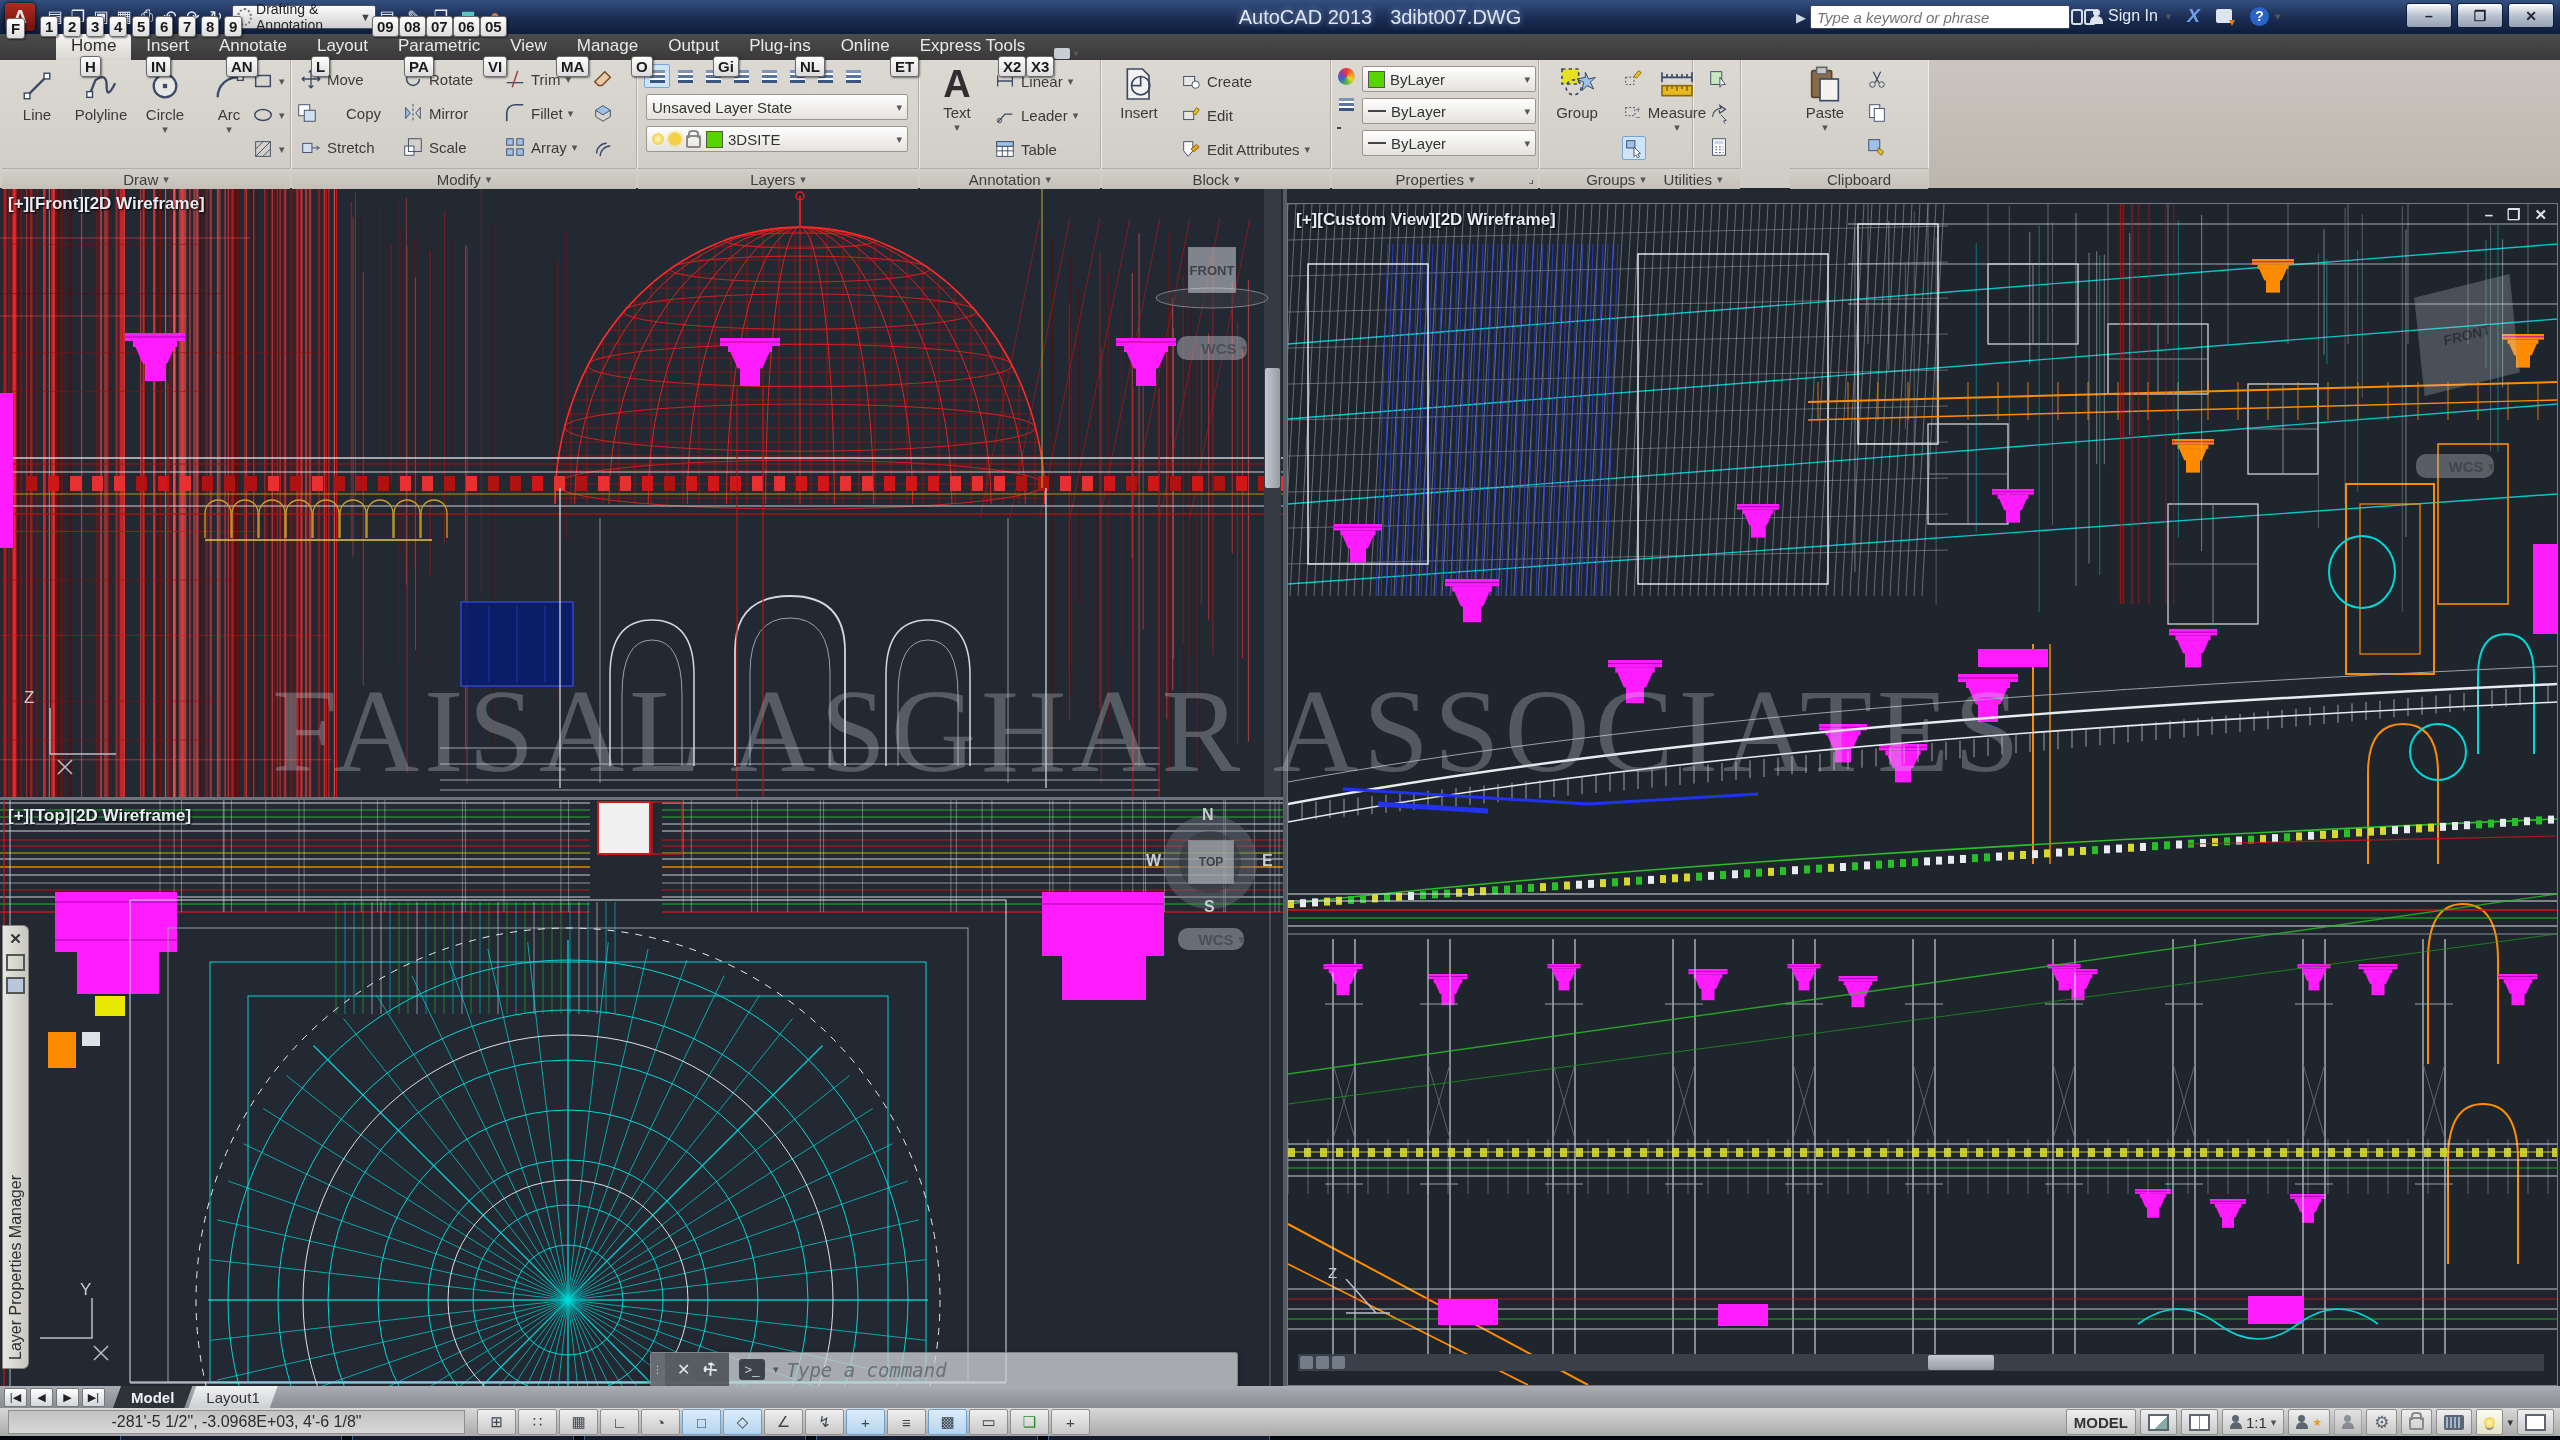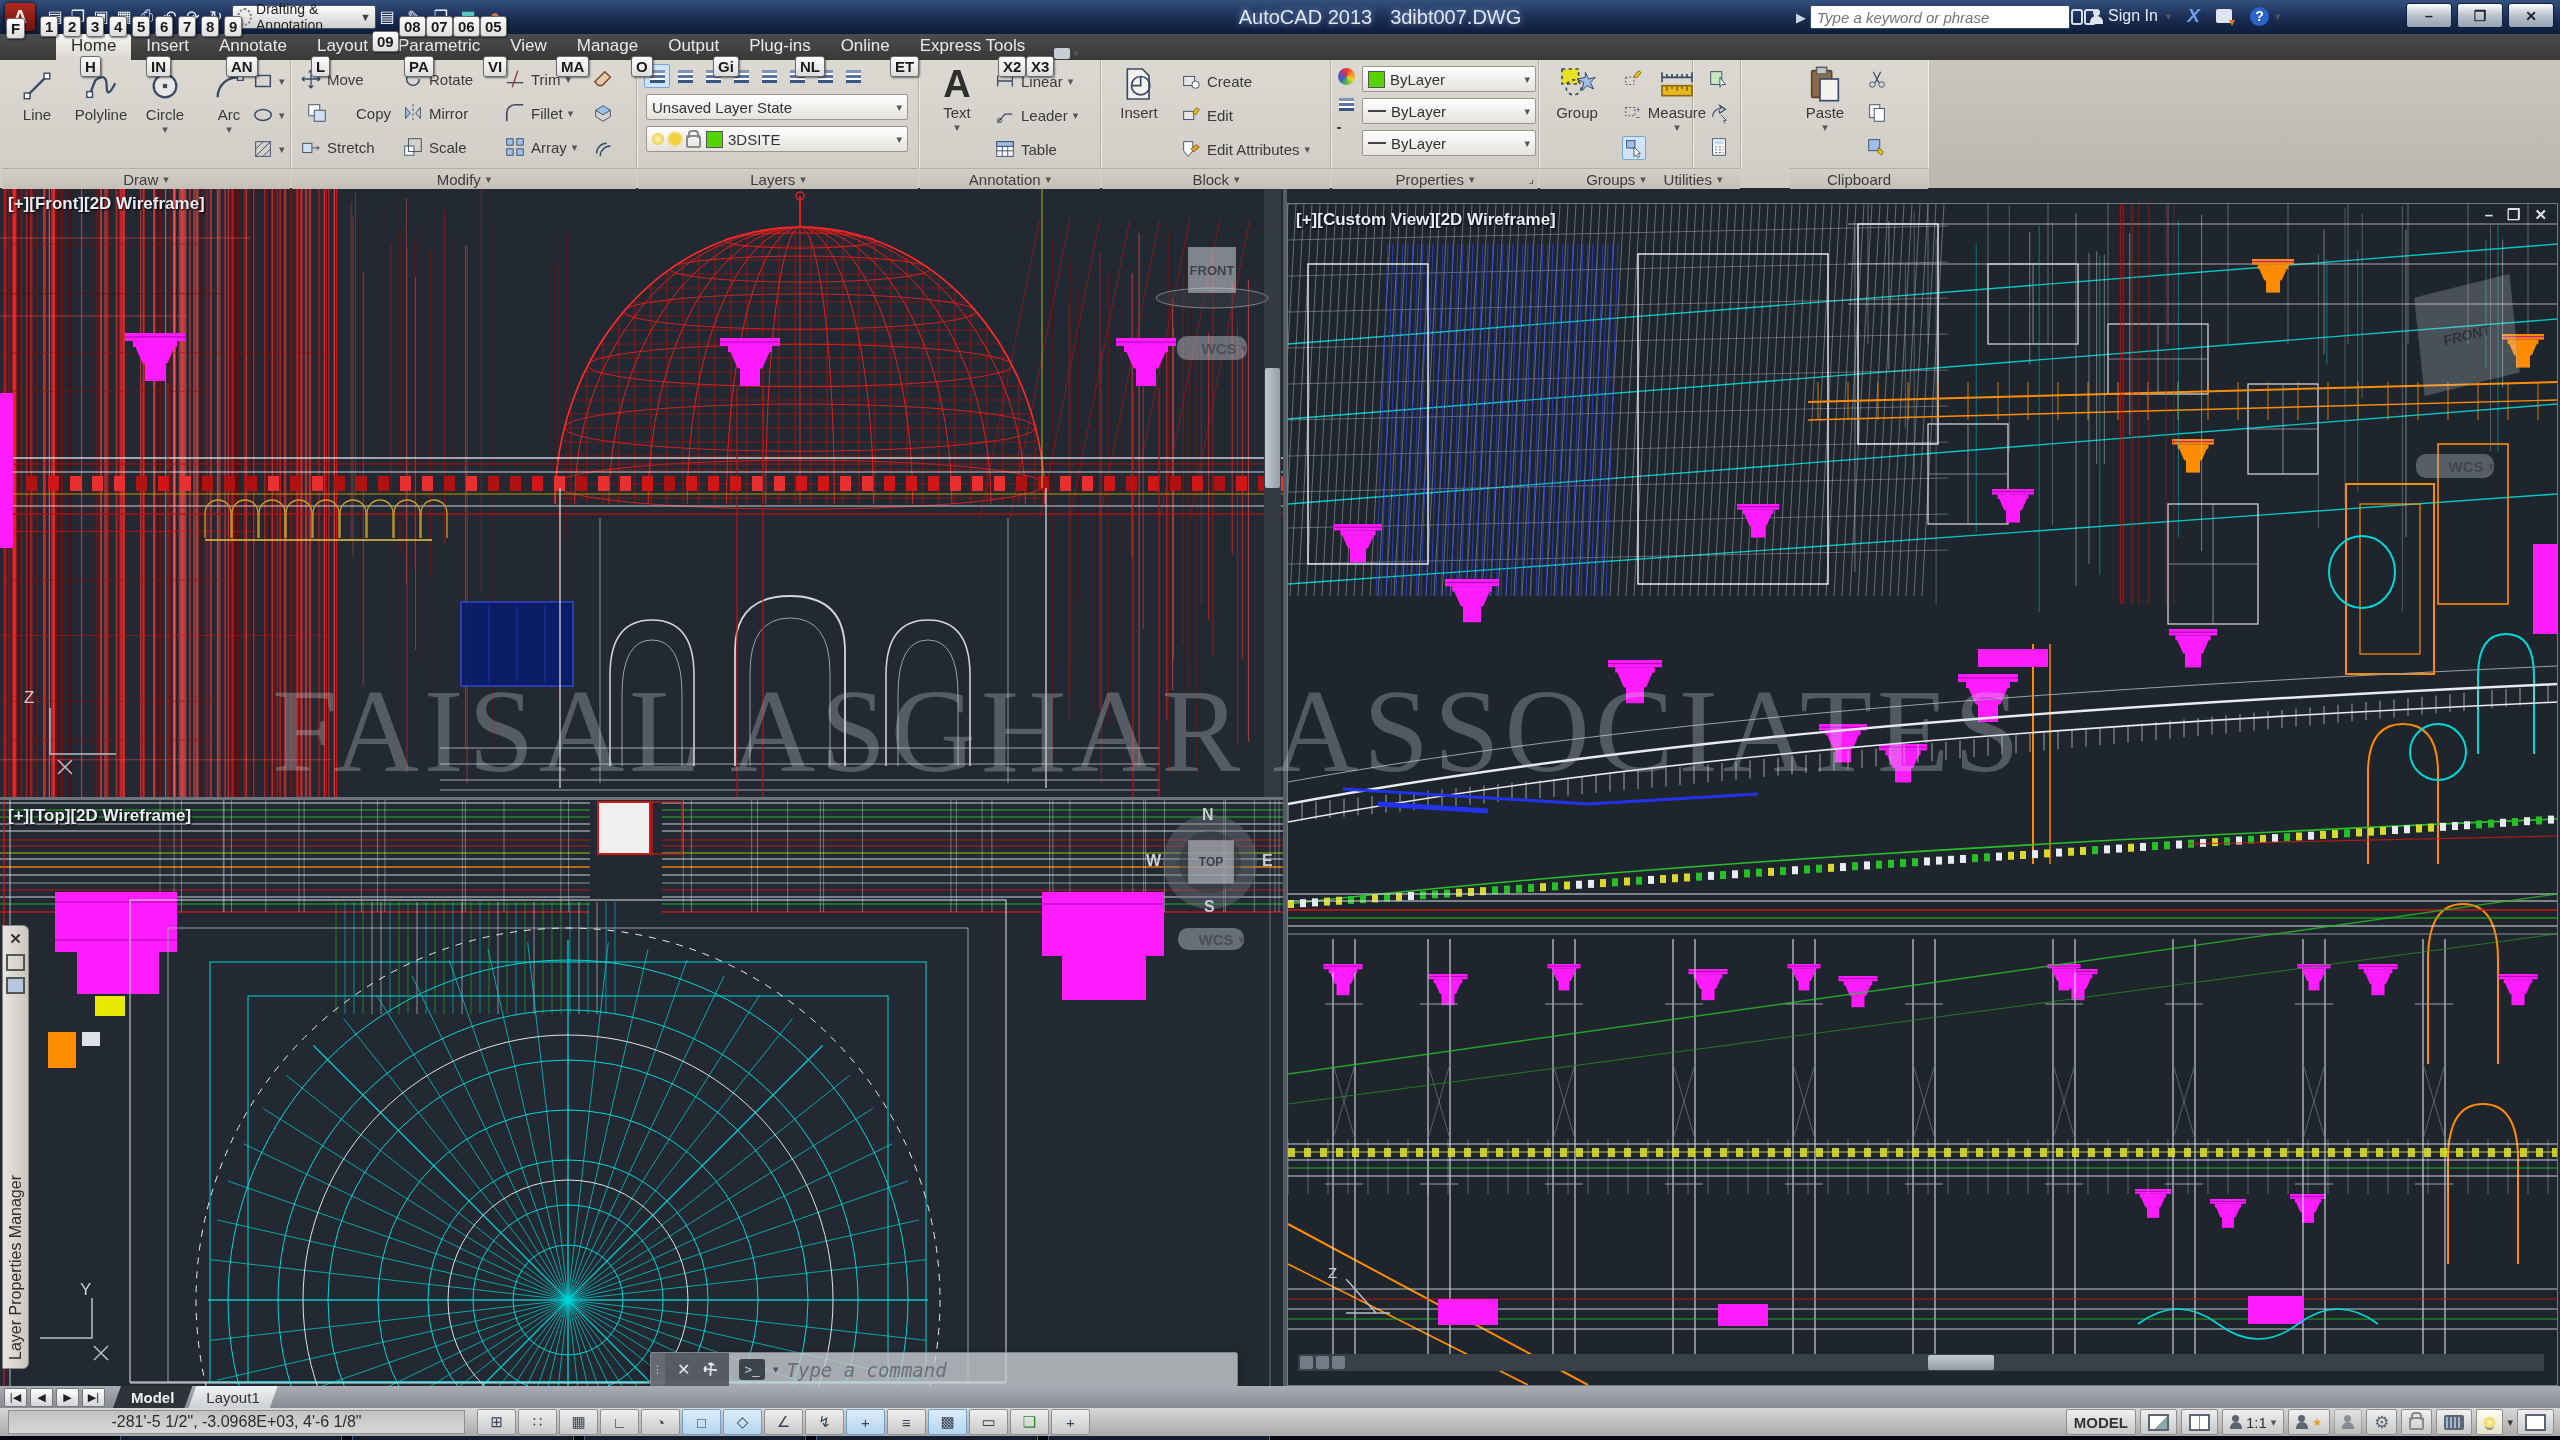--- a/index.html
+++ b/index.html
@@ -166,21 +166,21 @@
         <div class="qico" style="left: 136px;">⎙</div>
         <div class="kbadge" style="left: 132px; top: 16px;">5</div>
         <div class="qico" style="left: 159px;">↶</div>
         <div class="kbadge" style="left: 155px; top: 16px;">6</div>
         <div class="qico" style="left: 182px;">↷</div>
         <div class="kbadge" style="left: 178px; top: 16px;">7</div>
         <div class="qico" style="left: 205px;">↻</div>
         <div class="kbadge" style="left: 201px; top: 16px;">8</div>
         <div class="kbadge" style="left: 224px; top: 16px;">9</div>
         <div class="qico" style="left: 376px;">▤</div>
-        <div class="kbadge" style="left: 372px; top: 31px;">09</div>
+        <div class="kbadge" style="left: 372px; top: 16px;">09</div>
         <div class="qico" style="left: 403px;">✎</div>
         <div class="kbadge" style="left: 399px; top: 16px;">08</div>
         <div class="qico" style="left: 430px;">❒</div>
         <div class="kbadge" style="left: 426px; top: 16px;">07</div>
         <div class="qico" style="left: 457px; color: rgb(87, 200, 192);">⬒</div>
         <div class="kbadge" style="left: 453px; top: 16px;">06</div>
         <div class="qico" style="left: 484px; color: rgb(200, 122, 87);">●</div>
         <div class="kbadge" style="left: 480px; top: 16px;">05</div>
       </div>
     <div class="wscombo">
@@ -332,21 +332,21 @@
             <span>Rotate</span>
           </div>
           <div class="smbtn" style="left: 212px; top: 8px;">
             <span class="mini"><svg width="22" height="22" viewBox="0 0 24 24">
                 <path d="M3 16h18" stroke="#3a4a66" stroke-width="1.4"></path>
                 <path d="M15 3L9 21" stroke="#a04040" stroke-width="1.6"></path>
               </svg></span>
             <span>Trim</span>
             <span class="dd">▾</span>
           </div>
-          <div class="smbtn" style="left: 14px; top: 42px; gap: 28px;">
+          <div class="smbtn" style="left: 4px; top: 42px; gap: 28px;">
             <span class="mini"><svg width="22" height="22" viewBox="0 0 24 24">
                 <rect x="3" y="3" width="12" height="12" stroke="#3a4a66" fill="#fff"></rect>
                 <rect x="9" y="9" width="12" height="12" stroke="#3a4a66" fill="#cfe0f0"></rect>
               </svg></span>
             <span>Copy</span>
           </div>
           <div class="smbtn" style="left: 110px; top: 42px;">
             <span class="mini"><svg width="22" height="22" viewBox="0 0 24 24">
                 <path d="M12 2v20" stroke="#3a4a66" stroke-dasharray="3 2"></path>
                 <path d="M4 6l5 6-5 6z" fill="#9fc0e8" stroke="#3a4a66"></path>

